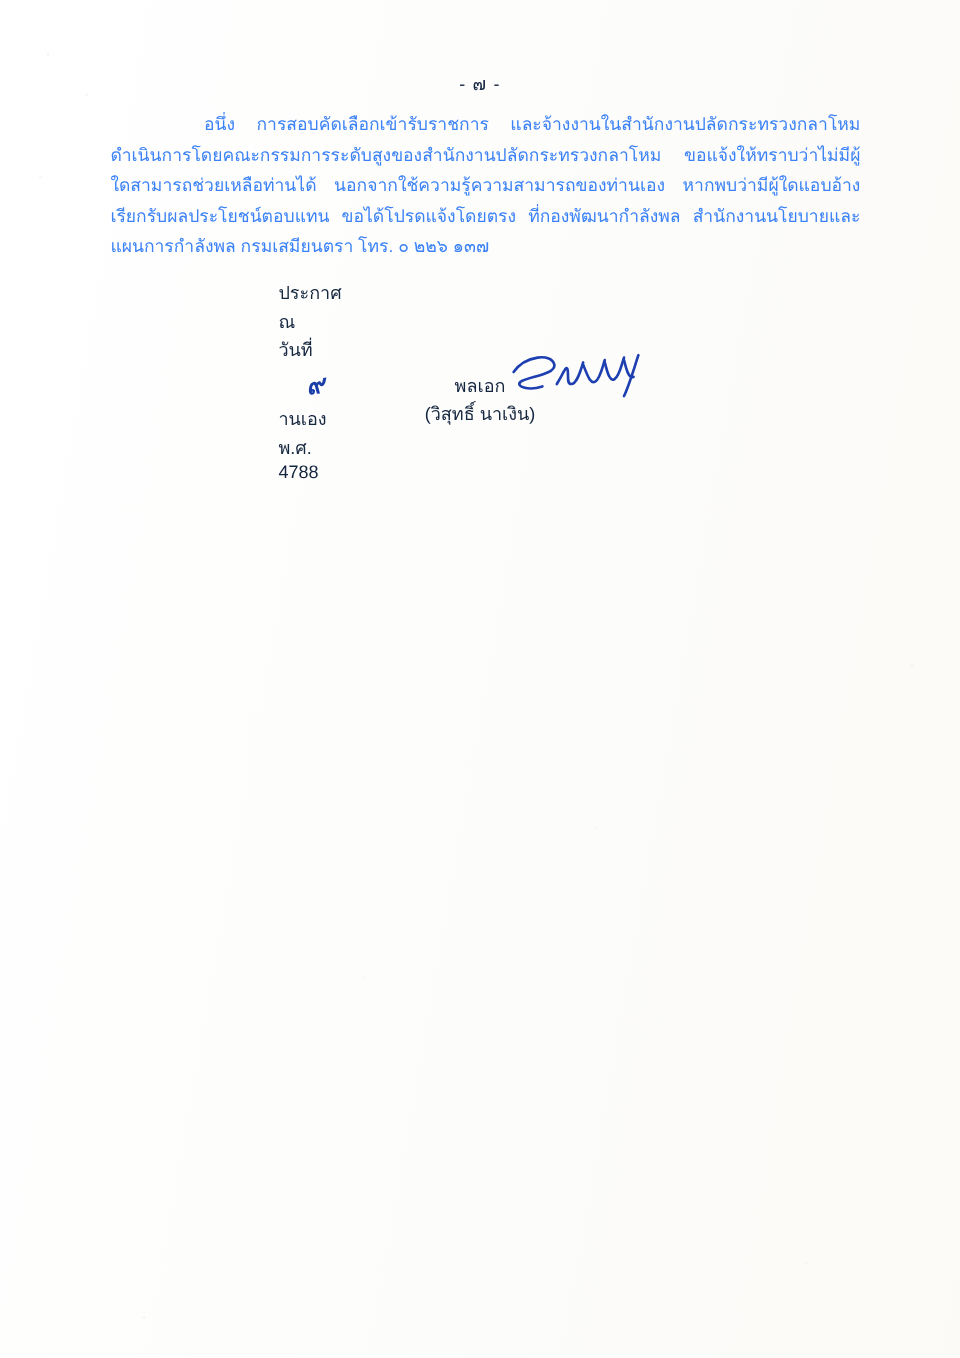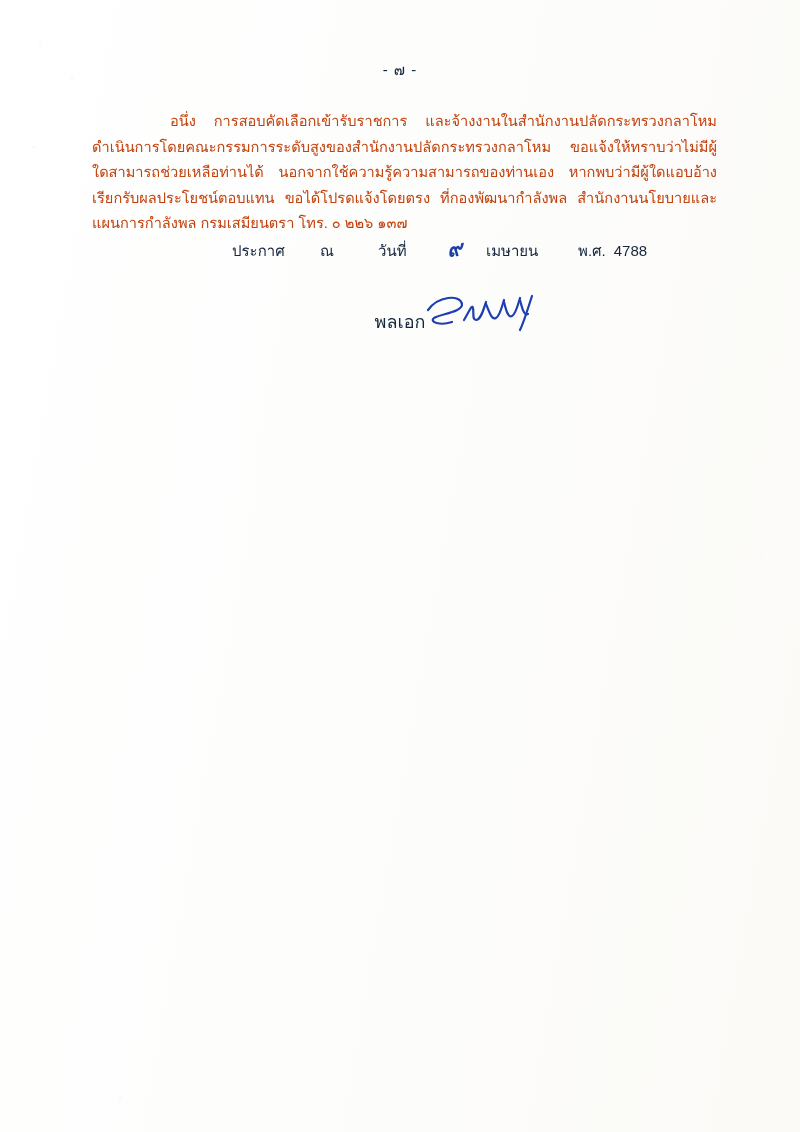--- a/index.html
+++ b/index.html
@@ -44,42 +44,43 @@
     top: 58px;
     left: 0;
     width: 800px;
     text-align: center;
     font-size: 15px;
     letter-spacing: 1px;
     color: #15263f;
   }
   .body-text {
     position: absolute;
-    top: 109px;
+    top: 92px;
     left: 92px;
     width: 625px;
     font-size: 14.6px;
     line-height: 25.5px;
-    color: #c2410c;
+    color: #3b82f6;
     text-align: justify;
     text-justify: inter-word;
   }
   .body-text .indent {
     display: inline-block;
     width: 78px;
   }
   .proclaim-line {
     position: absolute;
     top: 232px;
     left: 232px;
     width: 470px;
     font-size: 15px;
     color: #15263f;
     display: flex;
     align-items: baseline;
+    flex-direction: column;
   }
   .proclaim-line .w1 { width: 88px; }
   .proclaim-line .w2 { width: 58px; }
   .proclaim-line .w3 { width: 46px; }
   .proclaim-line .daybox {
     width: 62px;
     text-align: center;
     position: relative;
   }
   .proclaim-line .w4 { width: 92px; }
@@ -91,21 +92,21 @@
     color: #1b3fa8;
     transform: rotate(-8deg);
     display: inline-block;
   }
   .sig-block {
     position: absolute;
     top: 305px;
     left: 0;
     width: 800px;
     text-align: center;
-    font-size: 18px;
+    font-size: 15px;
     line-height: 27px;
     color: #15263f;
   }
   .rank-line {
     position: relative;
     display: inline-block;
     padding-left: 0;
   }
   .rank-label {
     display: inline-block;
@@ -140,21 +141,21 @@
 
     <div class="page-number">- ๗ -</div>
 
     <div class="body-text"><span class="indent"></span><span>อนึ่ง การสอบคัดเลือกเข้ารับราชการ และจ้างงานในสำนักงานปลัดกระทรวงกลาโหมดำเนินการโดยคณะกรรมการระดับสูงของสำนักงานปลัดกระทรวงกลาโหม ขอแจ้งให้ทราบว่าไม่มีผู้ใดสามารถช่วยเหลือท่านได้ นอกจากใช้ความรู้ความสามารถของท่านเอง หากพบว่ามีผู้ใดแอบอ้างเรียกรับผลประโยชน์ตอบแทน ขอได้โปรดแจ้งโดยตรง ที่กองพัฒนากำลังพล สำนักงานนโยบายและแผนการกำลังพล กรมเสมียนตรา โทร. ๐ ๒๒๖ ๑๓๗</span></div>
 
     <div class="proclaim-line">
       <span class="w1">ประกาศ</span>
       <span class="w2">ณ</span>
       <span class="w3">วันที่</span>
       <span class="daybox"><span class="handwrite-day">๙</span></span>
-      <span class="w4">เมษายน</span>
+      <span class="w4">านเอง</span>
       <span style="margin-right:8px;">พ.ศ.</span>
       <span>4788</span>
     </div>
 
     <div class="sig-block">
       <div class="rank-line">
         <span class="rank-label">พลเอก</span>
       </div>
     </div>
 
@@ -165,16 +166,17 @@
           <path d="M44 32 C 50 22, 52 16, 53 20 C 54 25, 52 32, 56 32 C 61 32, 64 20, 66 14"></path>
           <path d="M66 16 C 70 26, 72 32, 76 30 C 80 28, 82 18, 84 12"></path>
           <path d="M84 14 C 86 22, 88 30, 92 28 C 96 26, 98 16, 100 10"></path>
           <path d="M100 12 C 102 20, 104 28, 108 26"></path>
           <path d="M112 8 C 108 20, 104 34, 100 42"></path>
         </g>
       </svg>
     </div>
 
     <div class="footer-sign">
+      <div>(วิสุทธิ์  นาเงิน)</div>
     </div>
 
   </div>
 </div>
 
 </body></html>

